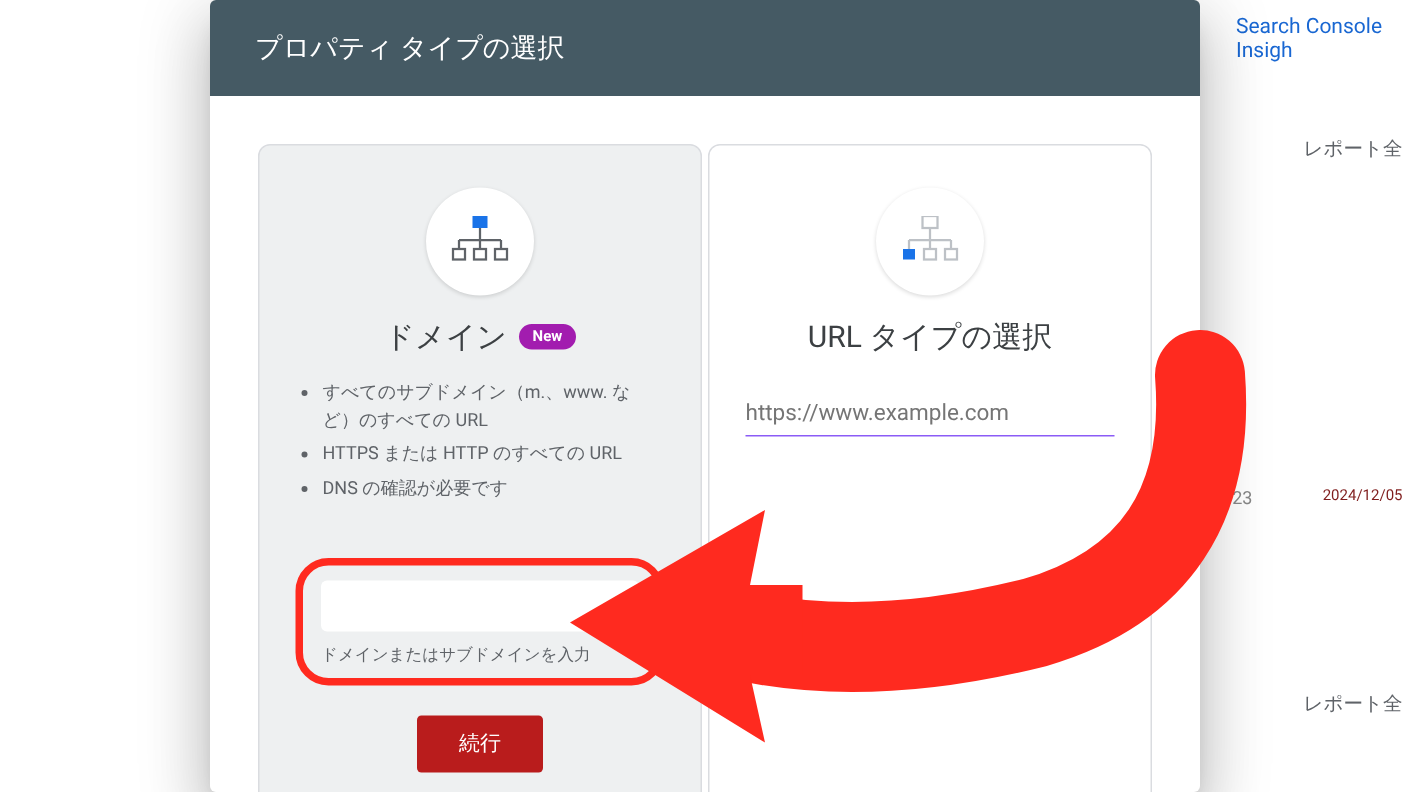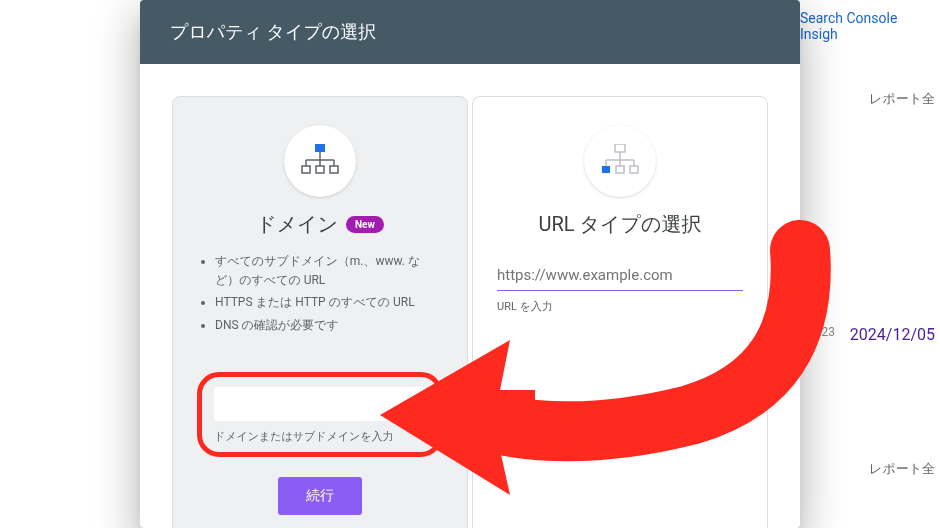--- a/index.html
+++ b/index.html
@@ -1,22 +1,22 @@
 <!DOCTYPE html>
 <html><head>
   <meta charset="utf-8">
   <style>
     * { margin: 0; padding: 0; box-sizing: border-box; font-family: -apple-system, BlinkMacSystemFont, "Segoe UI", Roboto, Helvetica, Arial, sans-serif; }
     body { background: #fff; width: 940px; height: 528px; overflow: hidden; position: relative; }
     .background-content { position: absolute; top: 0; right: 0; width: 140px; height: 100%; }
-    .bg-link-top { position: absolute; top: 10px; right: 10px; color: #1967d2; font-size: 14px; }
+    .bg-link-top { position: absolute; top: 10px; right: 10px; color: #1967d2; font-size: 14px; margin-left: 24px; }
     .bg-link-mid { position: absolute; top: 90px; right: 5px; color: #5f6368; font-size: 13px; }
     .bg-link-bottom { position: absolute; bottom: 50px; right: 5px; color: #5f6368; font-size: 13px; }
     .bg-date-1 { position: absolute; top: 325px; right: 105px; color: #888; font-size: 12px; }
-    .bg-date-2 { position: absolute; top: 325px; right: 5px; color: #4c1d95; font-size: 16px; }
+    .bg-date-2 { position: absolute; top: 325px; right: 5px; color: #7f1d1d; font-size: 10px; }
 
     .dialog { position: absolute; left: 140px; top: 0; width: 660px; height: 528px; background: #fff; box-shadow: 0 24px 38px 3px rgba(0,0,0,.14), 0 9px 46px 8px rgba(0,0,0,.12), 0 11px 15px -7px rgba(0,0,0,.2); display: flex; flex-direction: column; border-radius: 4px; overflow: hidden; }
     .dialog-header { background: #455a64; color: #fff; padding: 20px 30px; font-size: 18px; flex-shrink: 0; }
 
     .dialog-body { flex: 1; display: flex; align-items: stretch; padding: 32px 32px 12px; gap: 4px; }
     .separator-col { display: flex; align-items: center; justify-content: center; width: 30px; }
     .separator-text { font-size: 12px; color: #5f6368; text-align: center; line-height: 1.3; }
 
     .card { flex: 1; border: 1px solid #dadce0; border-radius: 8px; padding: 28px 24px 20px; display: flex; flex-direction: column; align-items: center; position: relative; }
     .card.active { background: #eef0f1; }
@@ -27,21 +27,21 @@
 
     .bullets { list-style: disc; padding-left: 18px; align-self: flex-start; color: #5f6368; font-size: 12px; margin-bottom: 26px; }
     .bullets li { margin-bottom: 4px; line-height: 1.55; }
 
     .input-area { width: 100%; margin-top: 8px; }
     .input-area.highlighted-wrap { border: 5px solid #ff2a1f; border-radius: 22px; padding: 10px 12px 8px; }
     .text-input { width: 100%; border: none; border-bottom: 1px solid #8b5cf6; background: transparent; font-size: 15px; color: #5f6368; padding: 6px 0; outline: none; }
     .card.active .text-input { background: #fff; padding: 8px; border-radius: 4px; border-bottom: none; }
     .input-caption { font-size: 11px; color: #5f6368; margin-top: 8px; }
 
-    .continue-btn { margin-top: 20px; background: #8b5cf6; color: #fff; border: none; padding: 10px 28px; font-size: 14px; border-radius: 3px; cursor: pointer; }
+    .continue-btn { margin-top: 20px; background: #b91c1c; color: #fff; border: none; padding: 10px 28px; font-size: 14px; border-radius: 3px; cursor: pointer; }
 
     .dialog-footer { border-top: 1px solid #e0e0e0; padding: 14px 24px; display: flex; justify-content: flex-end; gap: 24px; }
 
     .arrow-overlay { position: absolute; left: 360px; top: 220px; width: 480px; height: 300px; pointer-events: none; z-index: 100; }
   </style>
 </head>
 <body>
 
 <div class="background-content">
   <span class="bg-link-top">Search Console Insigh</span>
@@ -99,21 +99,20 @@
             <rect x="2" y="22" width="8" height="7" fill="#1a73e8"></rect>
             <rect x="16" y="22" width="8" height="7" fill="none" stroke="#bdc1c6" stroke-width="1.5"></rect>
             <rect x="30" y="22" width="8" height="7" fill="none" stroke="#bdc1c6" stroke-width="1.5"></rect>
           </svg>
       </div>
       <div class="card-title-row">
         <span class="card-title">URL タイプの選択</span>
       </div>
       <div class="input-area">
         <input type="text" class="text-input" placeholder="https://www.example.com" style="">
-        <div class="input-caption">URL を入力</div>
       </div>
     </div>
 
   </div>
 
   <div class="dialog-footer">
     
     
   </div>
 </div>

